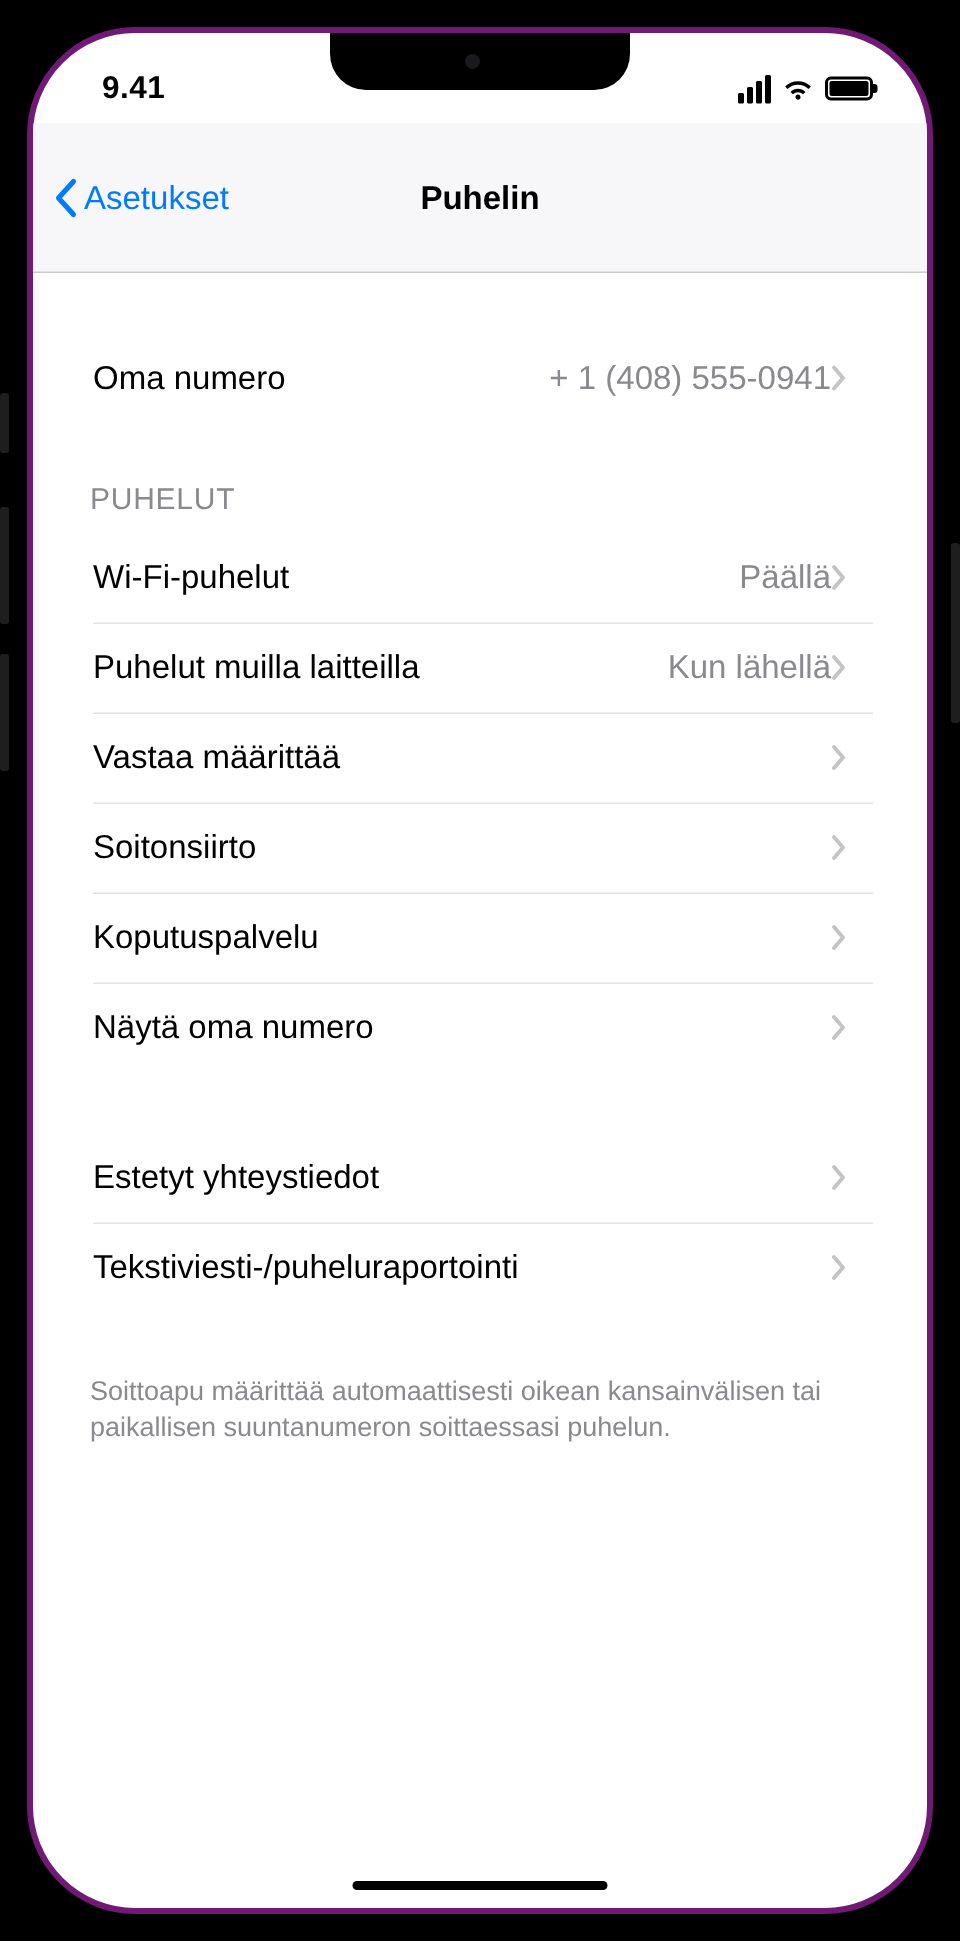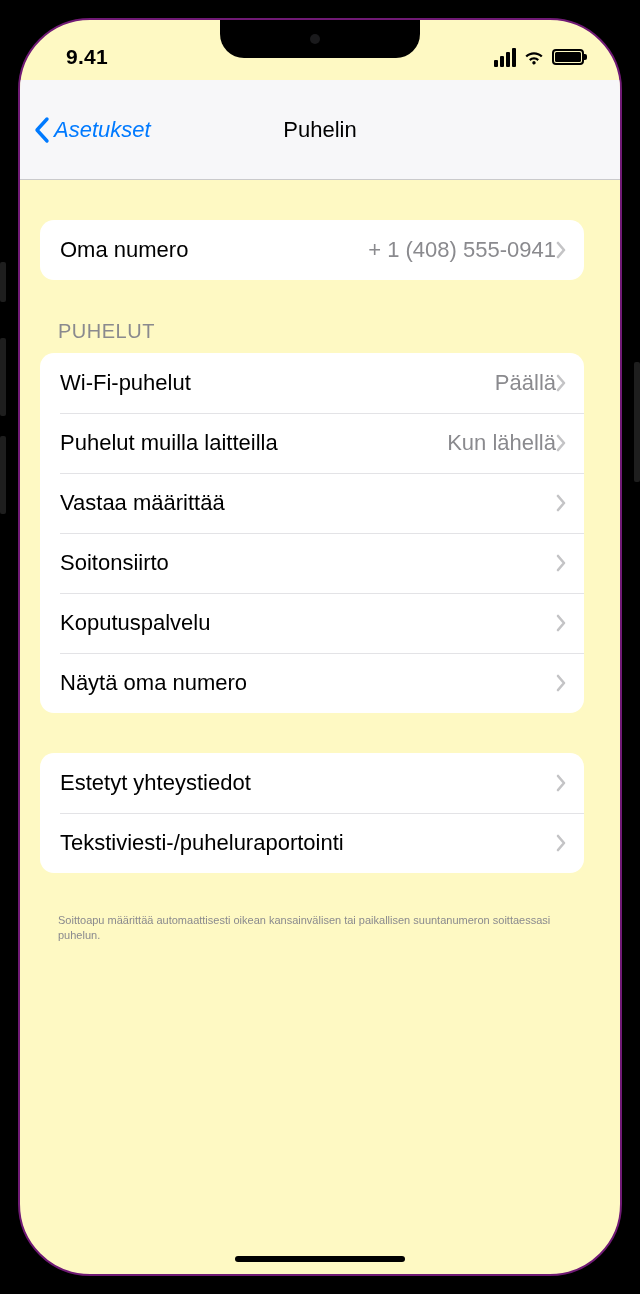--- a/index.html
+++ b/index.html
@@ -15,24 +15,24 @@
       position: absolute;
       inset: 0;
       background: #000;
       border-radius: 90px;
       padding: 18px;
     }
     .phone-inner {
       position: relative;
       width: 100%;
       height: 100%;
-      background: #fef9c3;
+      background: #ffffff;
       border-radius: 72px;
       overflow: hidden;
-      border: 2px solid #701a75;
+      border: 4px solid #701a75;
     }
     .notch {
       position: absolute;
       top: 0;
       left: 50%;
       transform: translateX(-50%);
       width: 200px;
       height: 38px;
       background: #000;
       border-bottom-left-radius: 24px;
@@ -82,50 +82,49 @@
     .nav-bar {
       position: absolute;
       top: 60px; left: 0; right: 0;
       height: 100px;
       display: flex;
       align-items: center;
       justify-content: center;
       border-bottom: 0.5px solid rgba(0,0,0,0.18);
       background: #f7f7f9;
     }
-    .nav-title { font-size: 22px; font-weight: 400; color: #000; }
+    .nav-title { font-size: 22px; font-weight: 700; color: #000; }
     .nav-back {
       position: absolute;
       left: 14px;
       display: flex;
       align-items: center;
       color: #007aff;
       font-size: 22px;
       gap: 4px;
-      font-style: italic;
     }
     .chev-back { width: 16px; height: 28px; }
 
     .content {
       position: absolute;
       top: 160px; bottom: 0; left: 0; right: 0;
       overflow-y: auto;
       padding: 0 36px 100px 20px;
     }
     .group { margin-top: 40px; }
     .group:first-child { margin-top: 40px; }
     .group-header {
       font-size: 20px;
       color: #8a8a8e;
       letter-spacing: 0.5px;
       margin: 0 18px 10px 18px;
       text-transform: uppercase;
     }
     .group-footer {
-      font-size: 11px;
+      font-size: 18px;
       color: #8a8a8e;
       line-height: 1.35;
       margin: 10px 18px 0 18px;
     }
     .list {
       background: #fff;
       border-radius: 14px;
       overflow: hidden;
     }
     .row {

